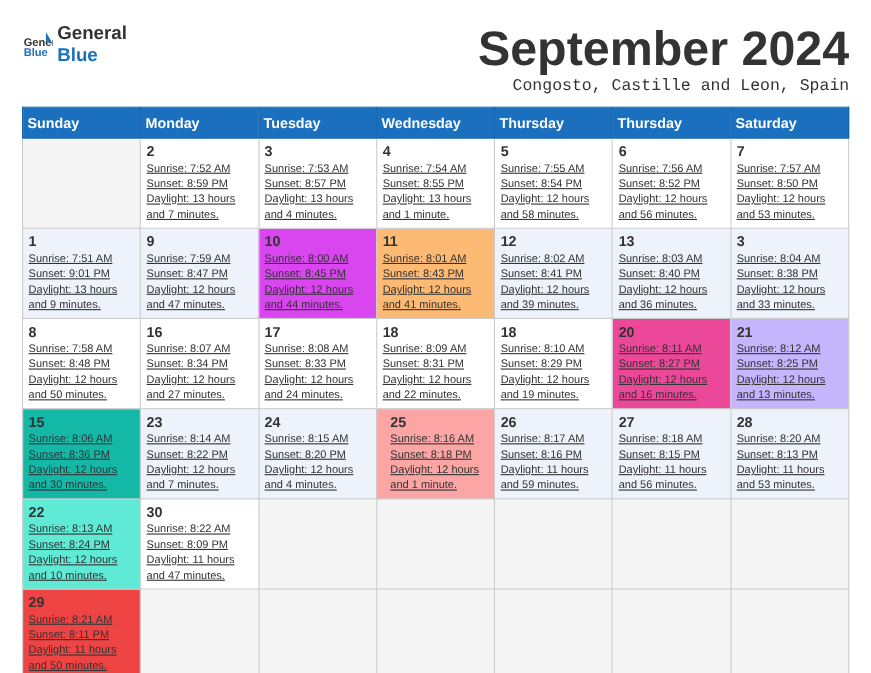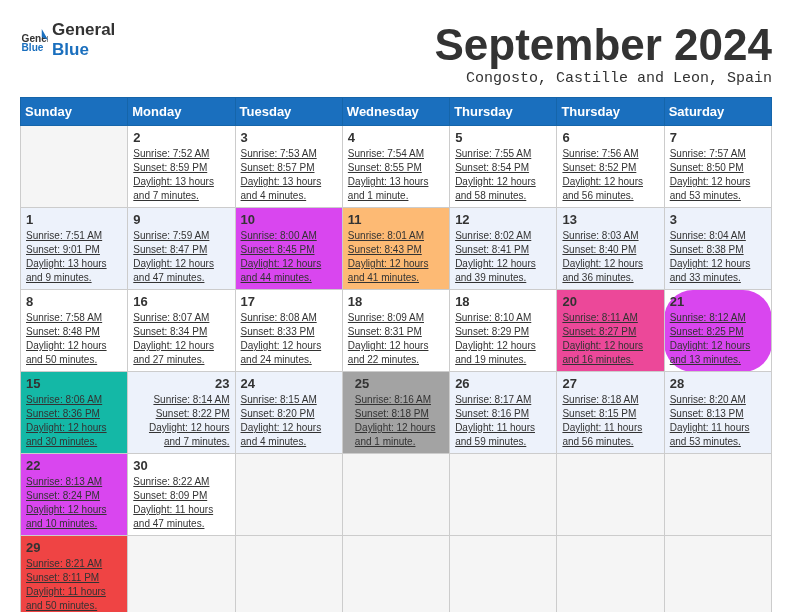--- a/index.html
+++ b/index.html
@@ -266,55 +266,55 @@
         </div>
       </td>
         <td style="background-color: #ec4899;">
         <span class="day-num">20</span>
         <div class="day-info">
           Sunrise: 8:11 AM<br>
           Sunset: 8:27 PM<br>
           Daylight: 12 hours and 16 minutes.
         </div>
       </td>
-        <td style="background-color: #d946ef; border-radius: 29px;">
+        <td style="background-color: #c4b5fd;">
         <span class="day-num">21</span>
         <div class="day-info">
           Sunrise: 8:12 AM<br>
           Sunset: 8:25 PM<br>
           Daylight: 12 hours and 13 minutes.
         </div>
       </td>
       </tr>
       <tr>
         <td style="background-color: #14b8a6;">
         <span class="day-num">15</span>
         <div class="day-info">
           Sunrise: 8:06 AM<br>
           Sunset: 8:36 PM<br>
           Daylight: 12 hours and 30 minutes.
         </div>
       </td>
-        <td style="background-color: rgb(237, 242, 251); text-align: right;">
+        <td style="background-color: rgb(237, 242, 251);">
         <span class="day-num">23</span>
         <div class="day-info">
           Sunrise: 8:14 AM<br>
           Sunset: 8:22 PM<br>
           Daylight: 12 hours and 7 minutes.
         </div>
       </td>
         <td style="background-color: rgb(237, 242, 251);">
         <span class="day-num">24</span>
         <div class="day-info">
           Sunrise: 8:15 AM<br>
           Sunset: 8:20 PM<br>
           Daylight: 12 hours and 4 minutes.
         </div>
       </td>
-        <td style="background-color: #a3a3a3; padding-left: 12px;">
+        <td style="background-color: #fca5a5; padding-left: 12px;">
         <span class="day-num">25</span>
         <div class="day-info">
           Sunrise: 8:16 AM<br>
           Sunset: 8:18 PM<br>
           Daylight: 12 hours and 1 minute.
         </div>
       </td>
         <td style="background-color: rgb(237, 242, 251);">
         <span class="day-num">26</span>
         <div class="day-info">
@@ -334,21 +334,21 @@
         <td style="background-color: rgb(237, 242, 251);">
         <span class="day-num">28</span>
         <div class="day-info">
           Sunrise: 8:20 AM<br>
           Sunset: 8:13 PM<br>
           Daylight: 11 hours and 53 minutes.
         </div>
       </td>
       </tr>
       <tr>
-        <td style="background-color: #d946ef; margin-top: 26px;">
+        <td style="background-color: #5eead4; margin-top: 26px;">
         <span class="day-num">22</span>
         <div class="day-info">
           Sunrise: 8:13 AM<br>
           Sunset: 8:24 PM<br>
           Daylight: 12 hours and 10 minutes.
         </div>
       </td>
         <td style="background-color: rgb(255, 255, 255);">
         <span class="day-num">30</span>
         <div class="day-info">

